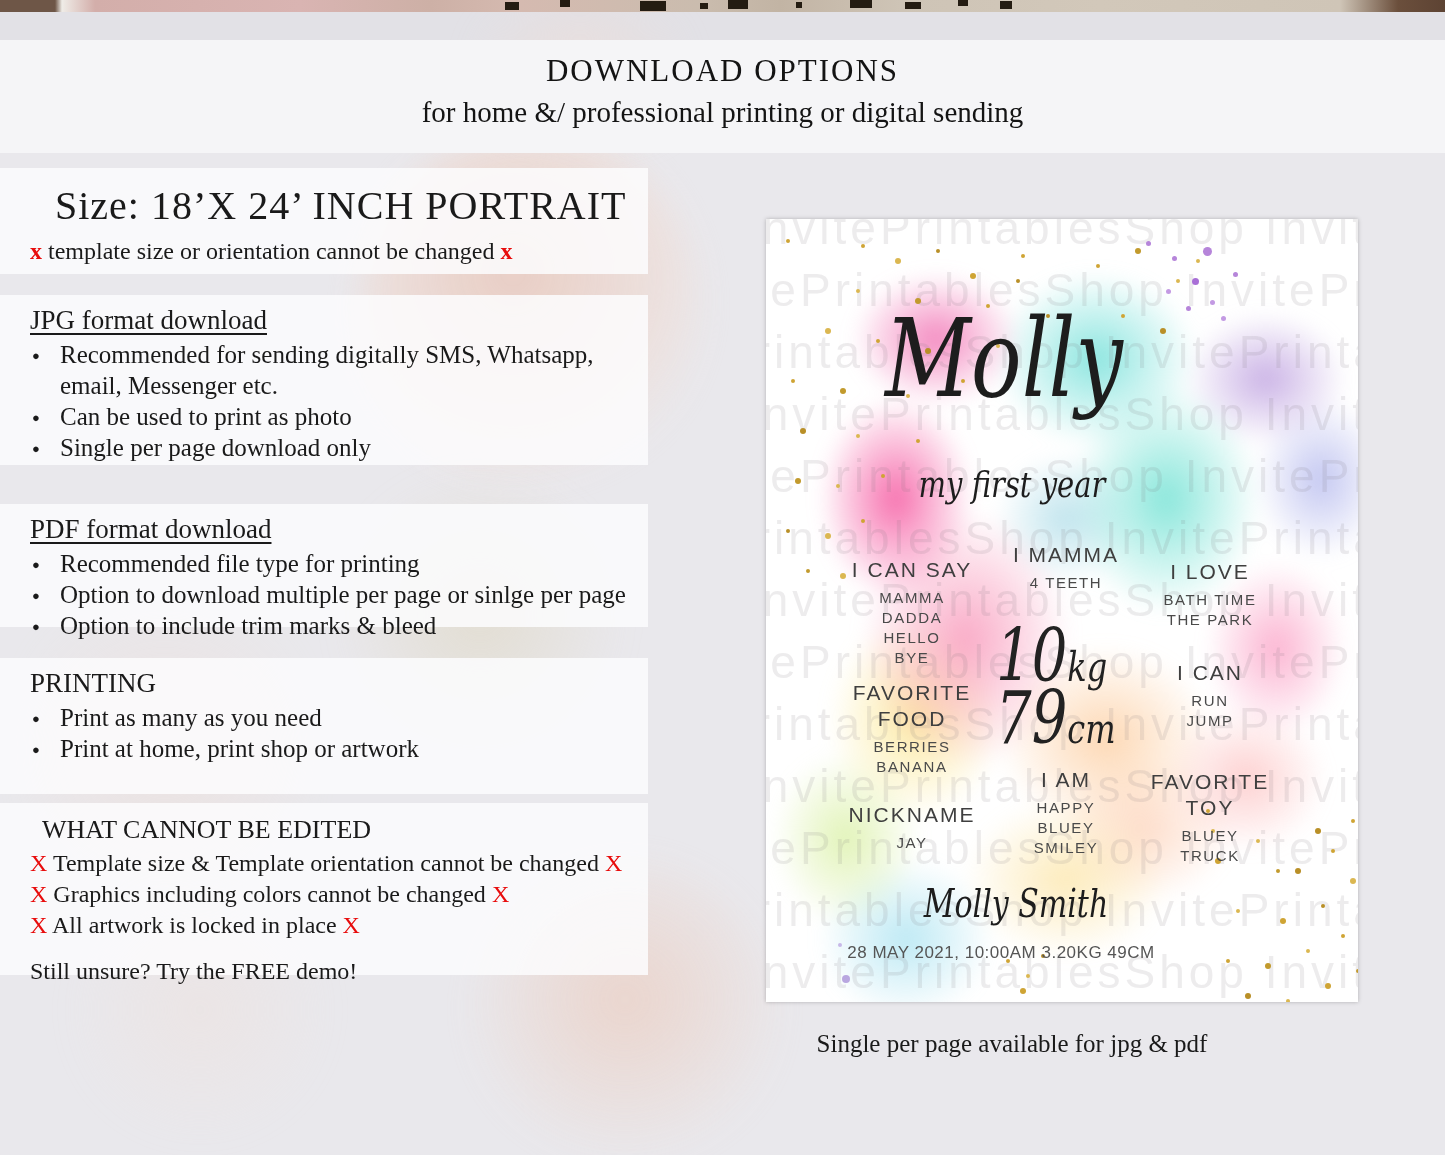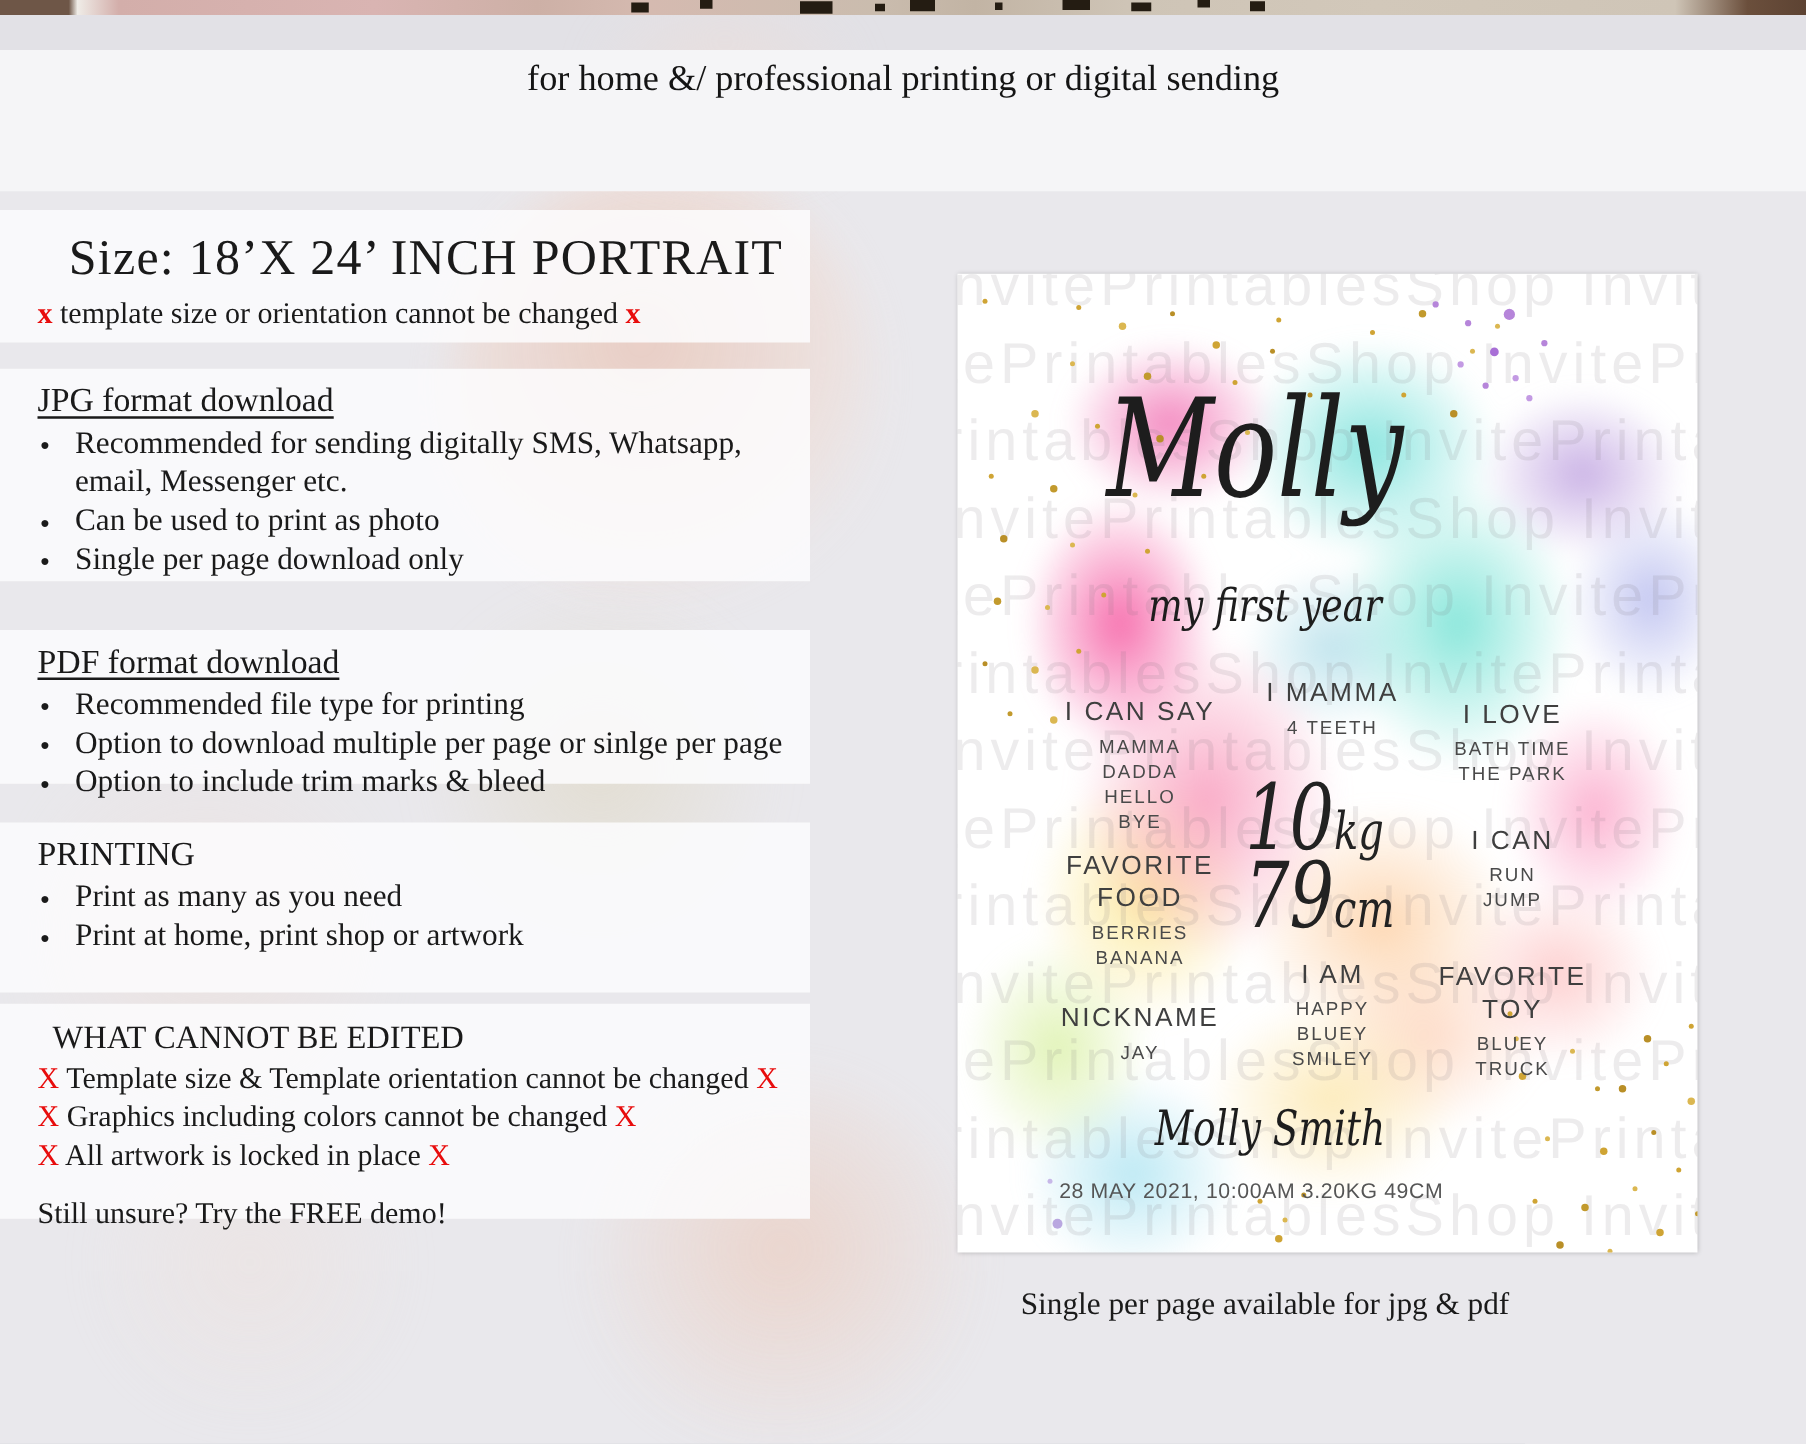--- a/index.html
+++ b/index.html
@@ -144,20 +144,21 @@
   <div class="upper-gray"></div>
 
   <div class="flower f1"></div>
   <div class="flower f2"></div>
   <div class="flower f3"></div>
   <div class="flower f4"></div>
   <div class="flower f5"></div>
   <div class="flower f6"></div>
 
   <div class="header-band">
+    <div class="header-title">DOWNLOAD OPTIONS</div>
     <div class="header-sub">for home &amp;/ professional printing or digital sending</div>
   </div>
 
   <div class="band bandA">
     <div class="size-head">Size: 18’X 24’ INCH PORTRAIT</div>
     <div class="size-note">
       <span class="xm">x</span>
       <span>template size or orientation cannot be changed</span>
       <span class="xm">x</span>
     </div>

